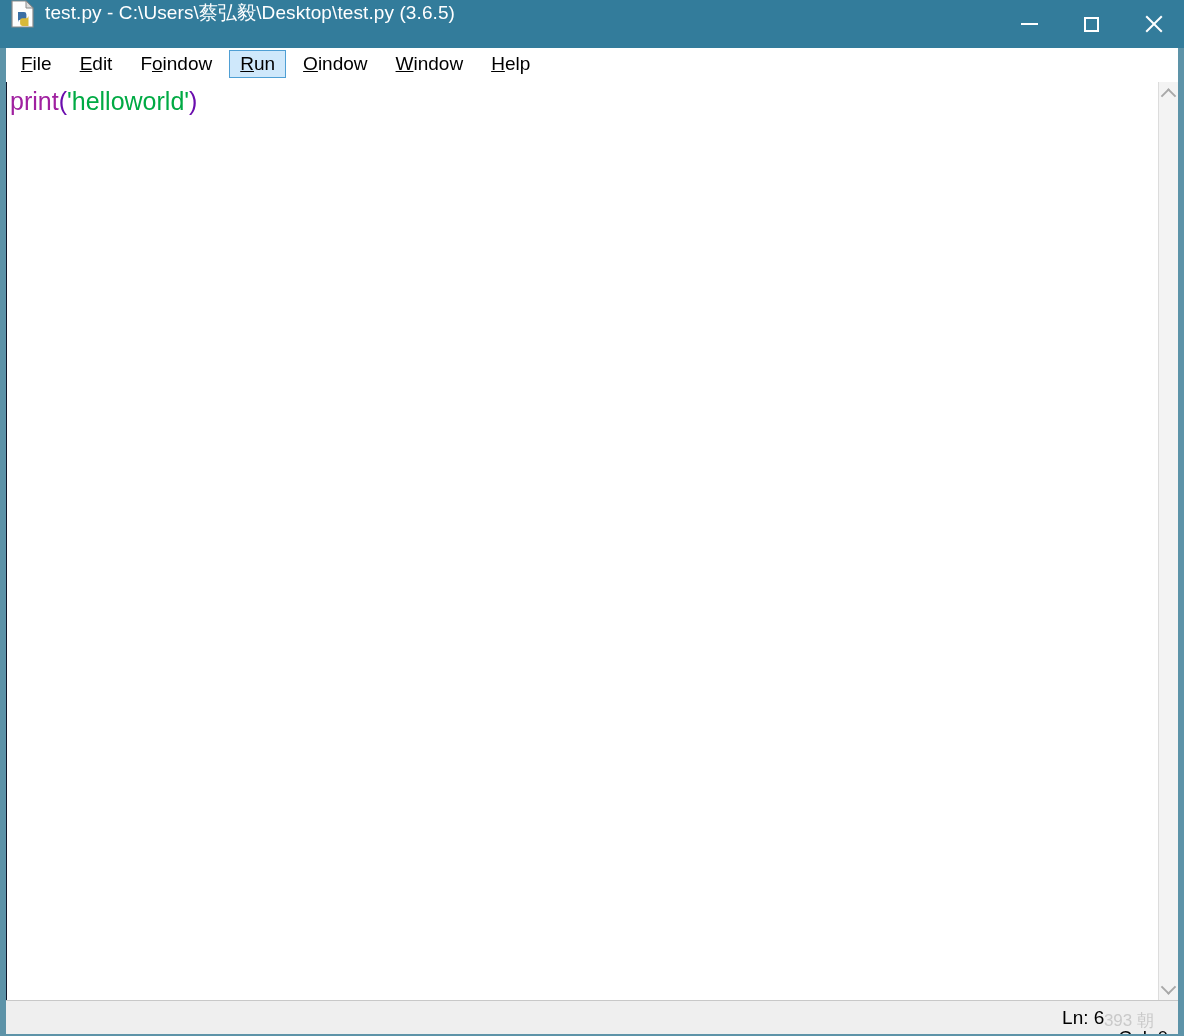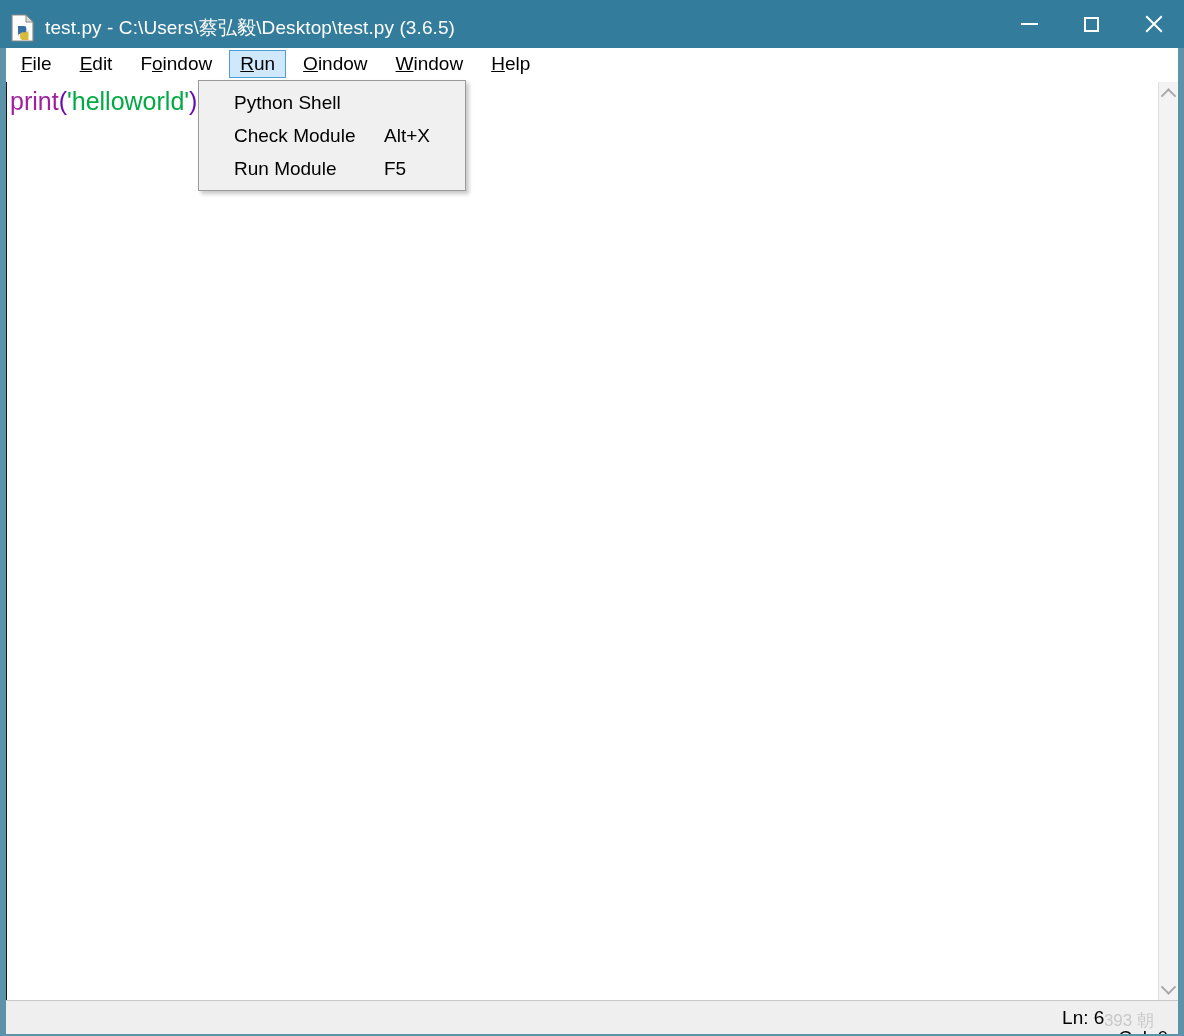--- a/index.html
+++ b/index.html
@@ -23,21 +23,21 @@
   }
 
   
   .titlebar {
     position: absolute;
     left: 0; top: 0;
     width: 1184px;
     height: 56px;
     background: #337c9b;
     display: flex;
-    align-items: center;
+    align-items: flex-start;
     box-sizing: border-box;
   }
   .app-icon {
     position: relative;
     width: 26px;
     height: 28px;
     margin-left: 10px;
     margin-right: 9px;
     flex: none;
   }
@@ -326,40 +326,20 @@
     <div class="vscroll">
       <div class="sb-arrow up">
         <span class="chev up"></span>
       </div>
       <div class="sb-arrow down">
         <span class="chev down"></span>
       </div>
     </div>
   </div>
 
-  <div class="dropdown">
-    <div class="dd-row">
-      <div class="dd-item">
-        <span class="dd-label">Python Shell</span>
-        <span class="dd-accel"></span>
-      </div>
-    </div>
-    <div class="dd-row">
-      <div class="dd-item">
-        <span class="dd-label">Check Module</span>
-        <span class="dd-accel">Alt+X</span>
-      </div>
-    </div>
-    <div class="dd-row">
-      <div class="dd-item">
-        <span class="dd-label">Run Module</span>
-        <span class="dd-accel">F5</span>
-      </div>
-    </div>
-  </div>
 
   <div class="statusbar">
     <span class="watermark">393 朝</span>
     <span class="status-field">Ln: 6</span>
     <span class="status-field">Col: 0</span>
   </div>
 
 </div>
 
 </body></html>

